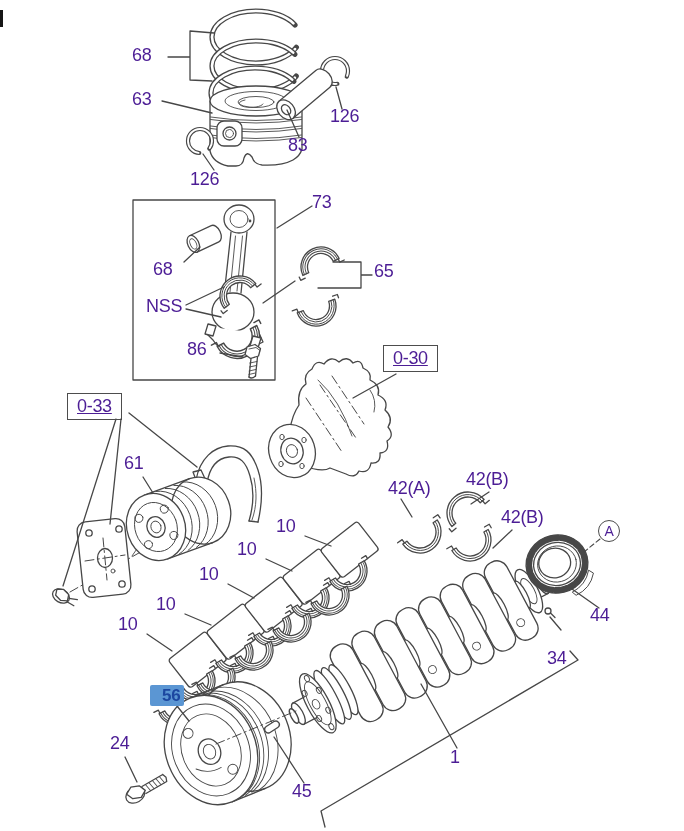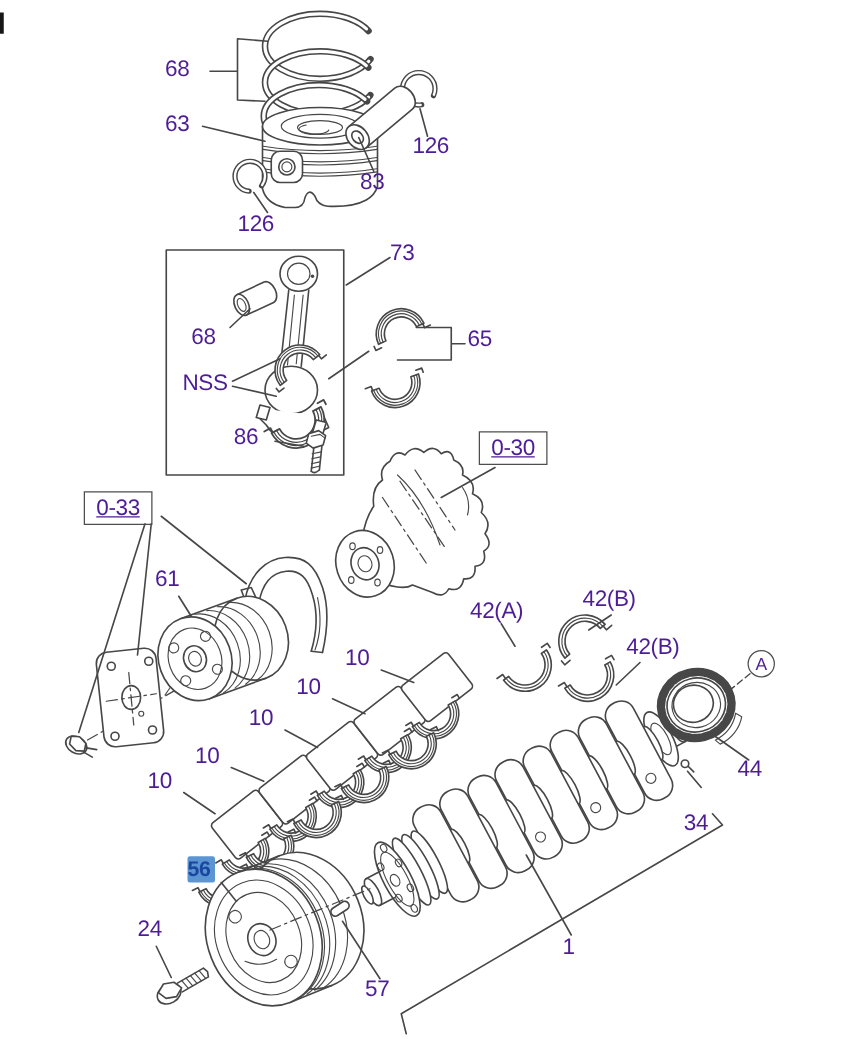--- a/index.html
+++ b/index.html
@@ -15,21 +15,21 @@
   .ringd{stroke-width:5.2;}
   .ringw{stroke:#fff;stroke-width:2.6;}
   .snapd{stroke-width:4.2;}
   .snapw{stroke:#fff;stroke-width:1.9;}
   .teeth{stroke-width:6.2;}
   .fillink{fill:#474747;stroke:none;}
   .lbl{position:absolute;font-size:18px;line-height:1;color:#4c1d95;letter-spacing:-.3px;white-space:nowrap;}
   .boxed{border:1.7px solid #4d4d4d;padding:3px 9px 4px 9px;text-decoration:underline;}
   .circled{border:1.6px solid #4d4d4d;border-radius:50%;width:20px;height:20px;display:flex;
            align-items:center;justify-content:center;font-size:14px;padding:0;}
-  .selected{background:#5b96d3;color:#1c47a0;font-weight:bold;padding:2px 4px 2px 0;border-radius:2px;font-size:17px;}
+  .selected{background:#5b96d3;color:#1c47a0;font-weight:bold;padding:2px 4px 2px 12px;border-radius:2px;font-size:17px;}
   .edge-mark{position:absolute;left:0;top:10px;width:3px;height:17px;background:#161616;}
 </style>
 </head>
 <body>
 
 <div id="stage">
 <div class="edge-mark"></div>
 
 <svg width="684" height="831" viewBox="0 0 684 831">
   <defs>
@@ -323,23 +323,23 @@
 <div class="lbl" style="left:374px;top:262px">65</div>
 <div class="lbl" style="left:187px;top:340px">86</div>
 <div class="lbl boxed" style="left:383px;top:345px">0-30</div>
 <div class="lbl boxed" style="left:67px;top:393px">0-33</div>
 <div class="lbl" style="left:124px;top:454px">61</div>
 <div class="lbl" style="left:118px;top:615px">10</div>
 <div class="lbl" style="left:156px;top:595px">10</div>
 <div class="lbl" style="left:199px;top:565px">10</div>
 <div class="lbl" style="left:237px;top:540px">10</div>
 <div class="lbl" style="left:276px;top:517px">10</div>
-<div class="lbl" style="left:376px;top:479px">42(A)</div>
+<div class="lbl" style="left:388px;top:479px">42(A)</div>
 <div class="lbl" style="left:466px;top:470px">42(B)</div>
 <div class="lbl" style="left:501px;top:508px">42(B)</div>
 <div class="lbl circled" style="left:598px;top:520px">A</div>
 <div class="lbl" style="left:590px;top:606px">44</div>
 <div class="lbl" style="left:547px;top:649px">34</div>
 <div class="lbl" style="left:450px;top:748px">1</div>
 <div class="lbl selected" style="left:150px;top:685px">56</div>
 <div class="lbl" style="left:110px;top:734px">24</div>
-<div class="lbl" style="left:292px;top:782px">57</div>
+<div class="lbl" style="left:292px;top:782px">45</div>
 </div>
 
 </body></html>

